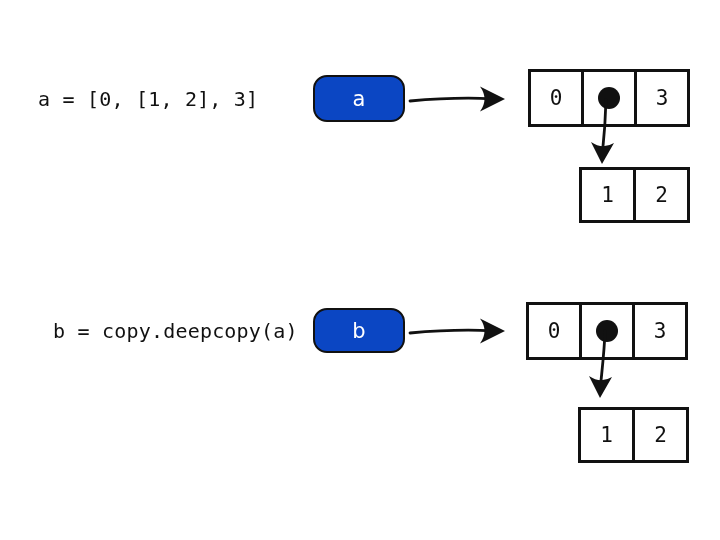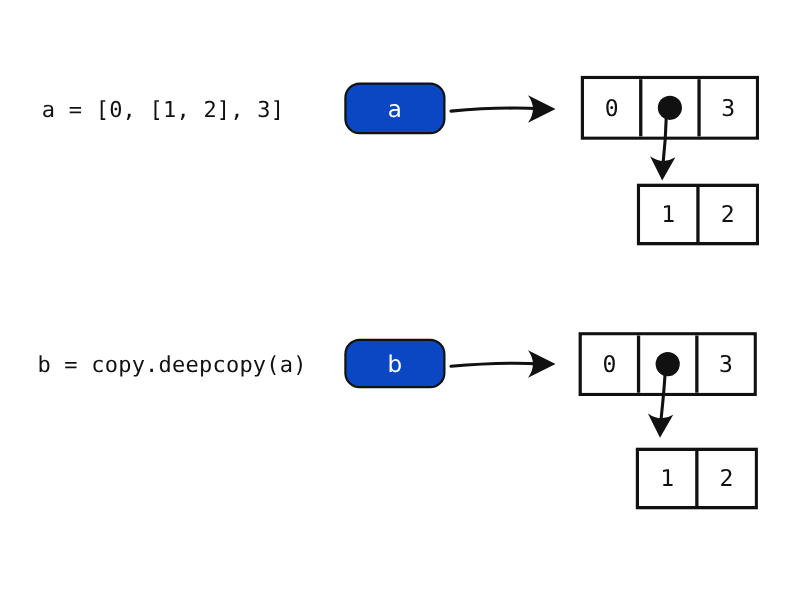--- a/index.html
+++ b/index.html
@@ -6,21 +6,21 @@
   .canvas {
     position:relative; width:720px; height:540px;
     background:var(--bg,#ffffff); overflow:hidden;
     font-family:"DejaVu Sans Mono", monospace;
   }
   .code {
     position:absolute; font-size:20px; line-height:24px;
     color:var(--ink,#111); white-space:pre; letter-spacing:0.2px;
   }
   .code.r1 { left:38px; top:87px; }
-  .code.r2 { left:34px; top:319px;text-align:center; }
+  .code.r2 { left:53px; top:319px;text-align:center; }
   .varbox {
     position:absolute; width:92px; box-sizing:border-box;
     background:var(--accent,#0b46c3);
     border:2.5px solid var(--ink,#111); border-radius:14px;
     display:flex; align-items:center; justify-content:center;
   }
   .varbox.r1 { left:313px; top:75px;  height:47px; }
   .varbox.r2 { left:313px; top:308px; height:45px; }
   .varbox .lbl {
     color:var(--boxtext,#fff); font-size:21px;

